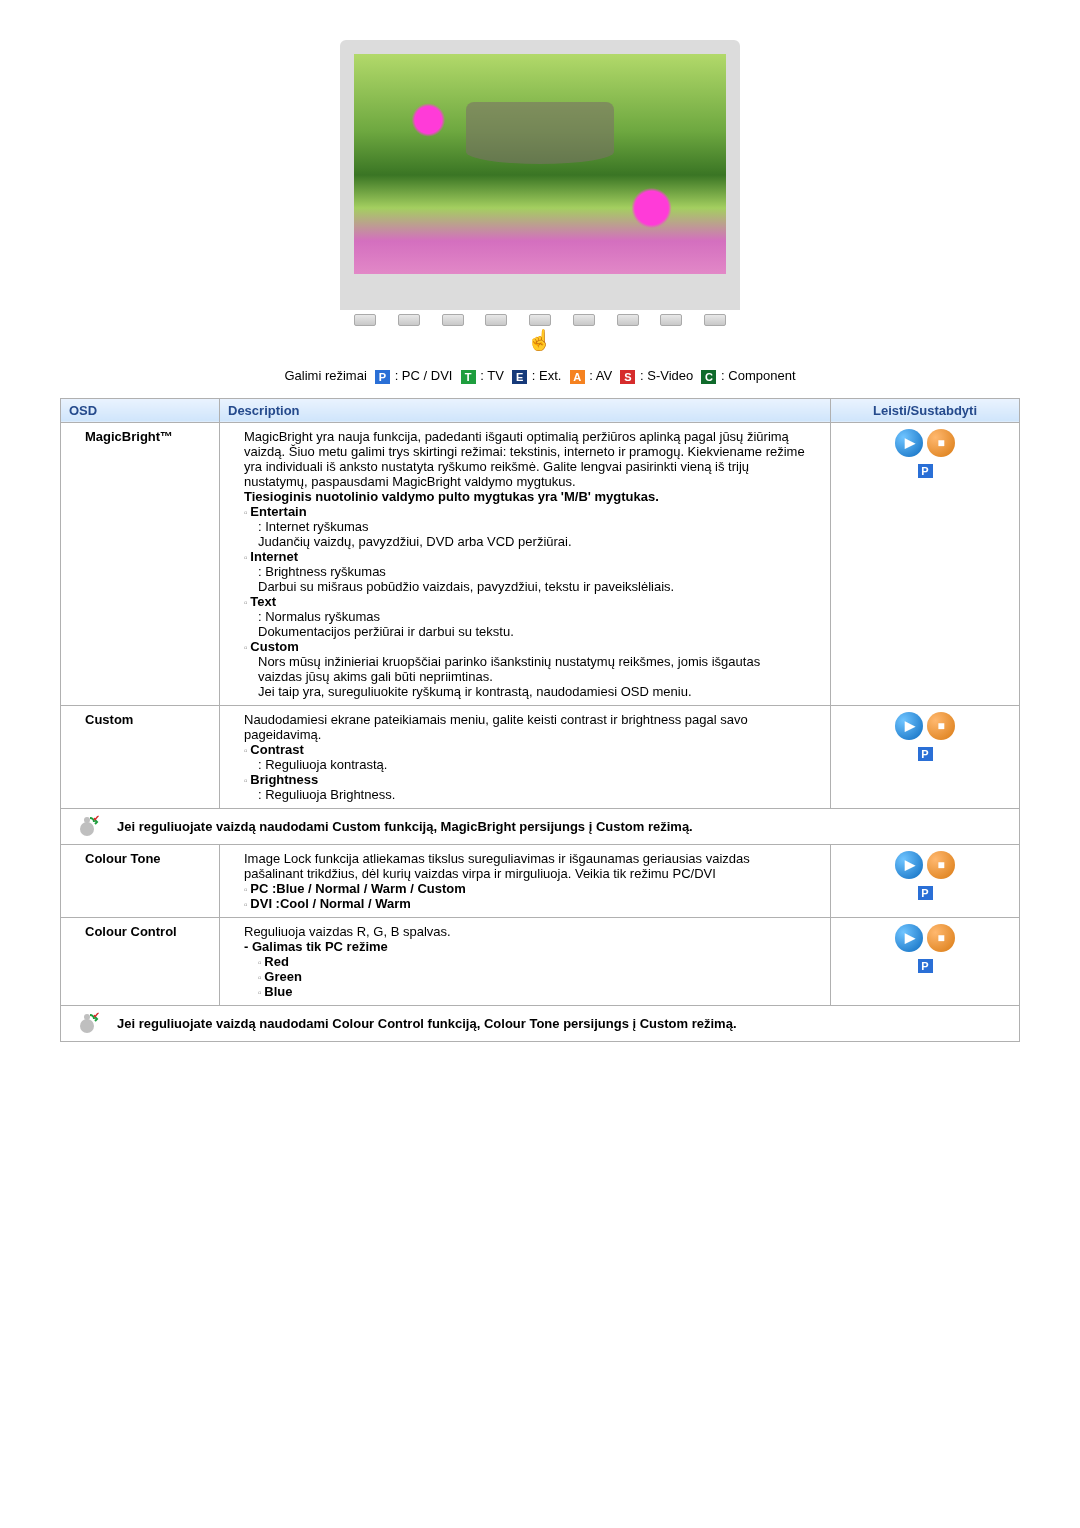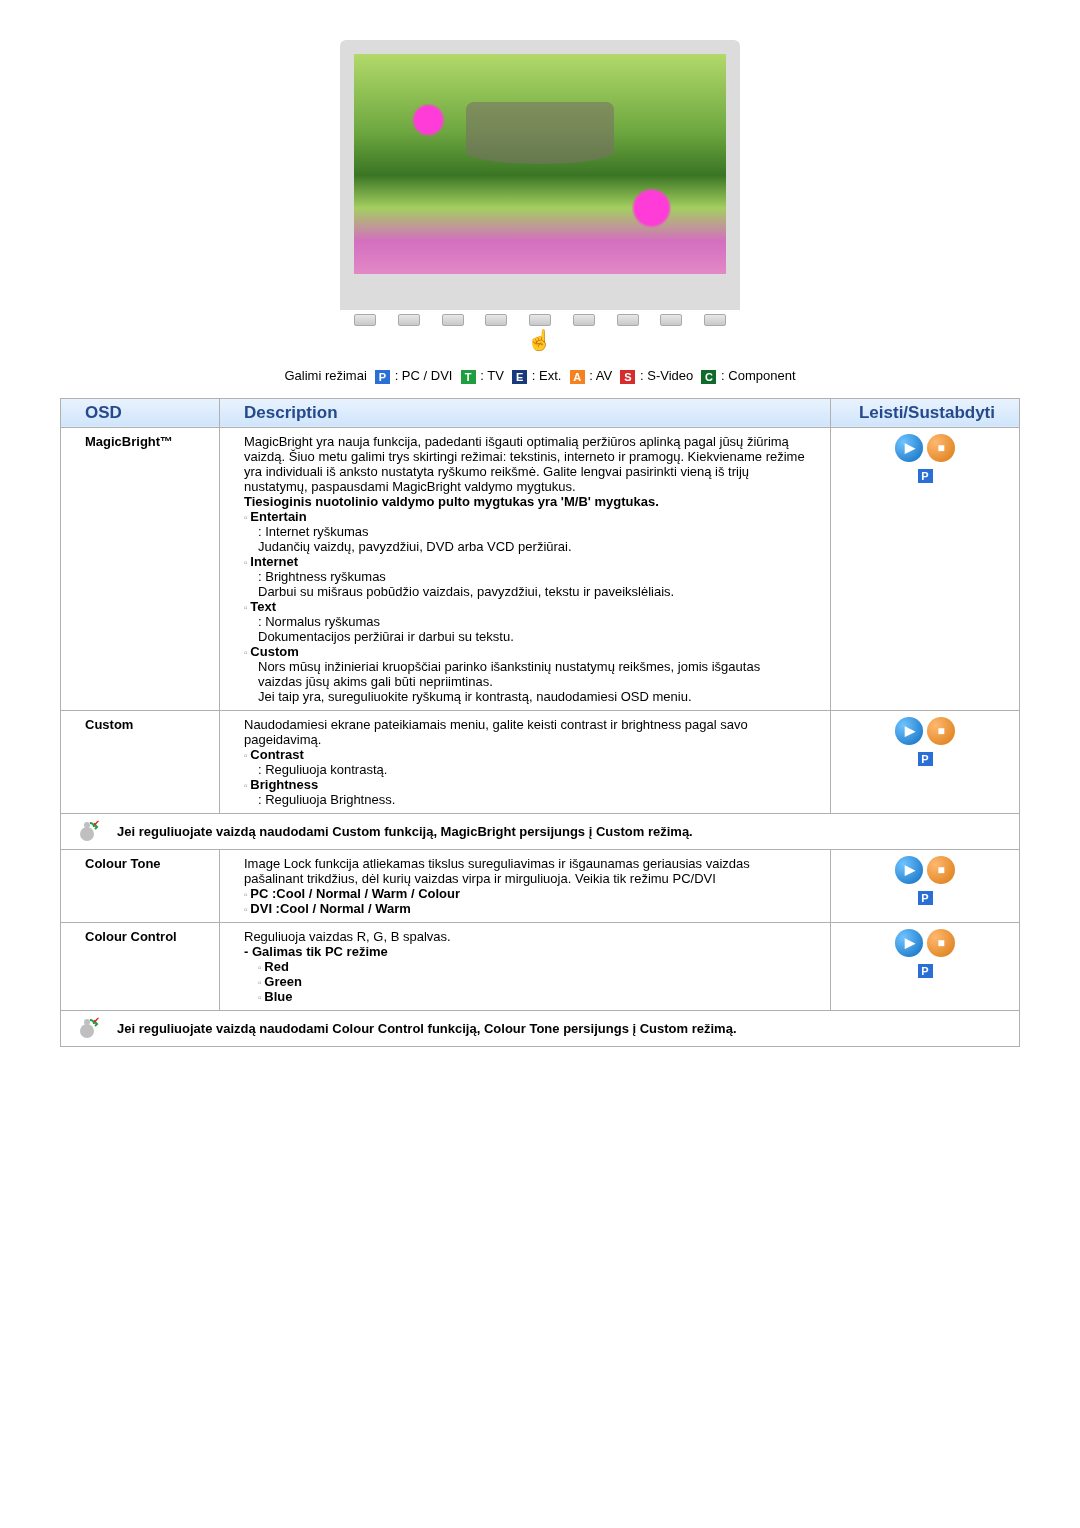--- a/index.html
+++ b/index.html
@@ -113,28 +113,28 @@
 
   table.osd {
     width: 100%;
     border-collapse: collapse;
     border: 1px solid #b0b0b0;
     margin-top: 4px;
   }
   table.osd th {
     background: linear-gradient(#eaf3fe,#cfe5fb);
     border: 1px solid #b0b0b0;
-    font-size: 17px;
+    font-size: 13px;
     font-weight: bold;
-    padding: 4px 24px;
+    padding: 4px 8px;
     text-align: left;
   }
   table.osd th:first-child { color:#254a8c; }
   table.osd th.desc { color:#254a8c;margin-top:34px; }
-  table.osd th.play { color:#254a8c; text-align:right; }
+  table.osd th.play { color:#254a8c; text-align:center; }
   table.osd td {
     border: 1px solid #b0b0b0;
     padding: 6px 24px;
     vertical-align: top;
     font-size: 13px;
   }
   td.col-osd { width: 110px; font-weight: bold; white-space: nowrap;}
   td.col-play { width: 140px; text-align:center; vertical-align: middle;}
   .sub-bold { font-weight: bold; }
   .list-marker::before { content: "▫ "; color:#888; font-size: 10px;}
@@ -284,21 +284,21 @@
             </svg>
       </span>
       <span>Jei reguliuojate vaizdą naudodami Custom funkciją, MagicBright persijungs į Custom režimą.</span>
     </td>
   </tr>
 
   <tr>
     <td class="col-osd">Colour Tone</td>
     <td>
       <span>Image Lock funkcija atliekamas tikslus sureguliavimas ir išgaunamas geriausias vaizdas pašalinant trikdžius, dėl kurių vaizdas virpa ir mirguliuoja. Veikia tik režimu PC/DVI</span><br>
-      <span class="list-marker sub-bold">PC :Cool / Normal / Warm / Colour</span><br>
+      <span class="list-marker sub-bold">PC :Blue / Normal / Warm / Custom</span><br>
       <span class="list-marker sub-bold">DVI :Cool / Normal / Warm</span>
     </td>
     <td class="col-play">
       <div class="play-icons">
         <span class="circ play"></span>
         <span class="circ stop"></span>
       </div>
       <div class="p-badge-row">
         <span class="mode-badge bg-blue">P</span>
       </div>

